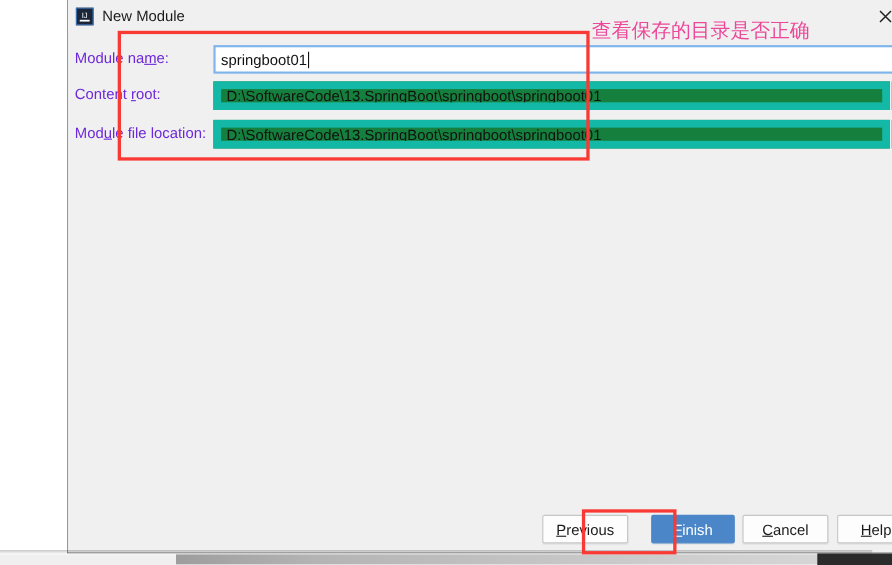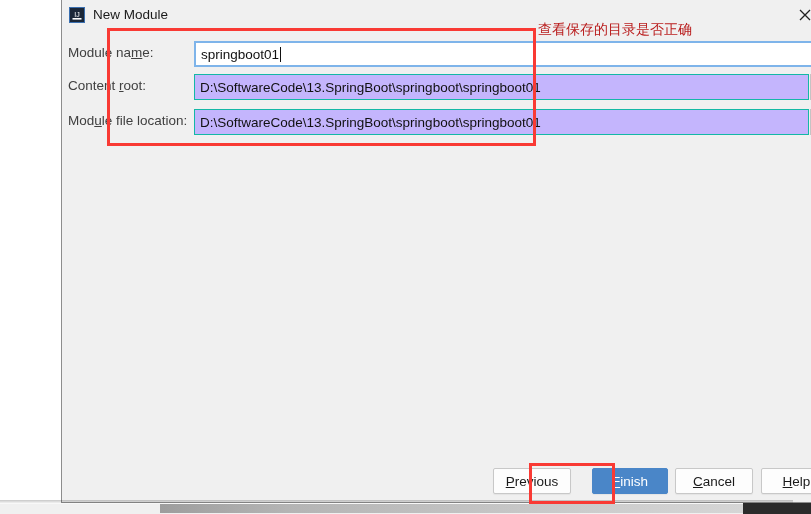--- a/index.html
+++ b/index.html
@@ -113,30 +113,30 @@
   }
   .row { position: absolute; left: 0; width: 778px; height: 26px; }
   .row-1 { top: 11px; }
   .row-2 { top: 44px; }
   .row-3 { top: 79px; padding-left: 12px; }
 
   .field-label {
     position: absolute;
     left: 6px; top: 4px;
     font-size: 13.5px;
-    color: #404040;
+    color: #6d28d9;
     white-space: nowrap;
   }
   .field-label u { text-decoration: underline; }
 
   .textfield {
     position: absolute;
     height: 26px;
-    background: #c4b5fd;
-    border: 1px solid #14b8a6;
+    background: #15803d;
+    border: 7px solid #14b8a6;
     font-size: 13.5px;
     color: #111111;
     padding: 0 5px;
     display: flex;
     align-items: center;
     white-space: nowrap;
     overflow: hidden;
   }
   .textfield.focused {
     left: 132px;
@@ -221,22 +221,22 @@
     left: 107px; top: 28px;
     width: 429px; height: 118px;
   }
   .anno-box-finish {
     left: 529px; top: 463px;
     width: 86px; height: 41px;
   }
   .anno-text {
     position: absolute;
     left: 538px; top: 20px;
-    font-size: 14px;
-    color: #b91c1c;
+    font-size: 18px;
+    color: #ec4899;
     font-family: "DejaVu Sans", sans-serif;
     white-space: nowrap;
     line-height: 18px;
   }
 </style>
 </head>
 <body>
 
 <div id="screen">
 

